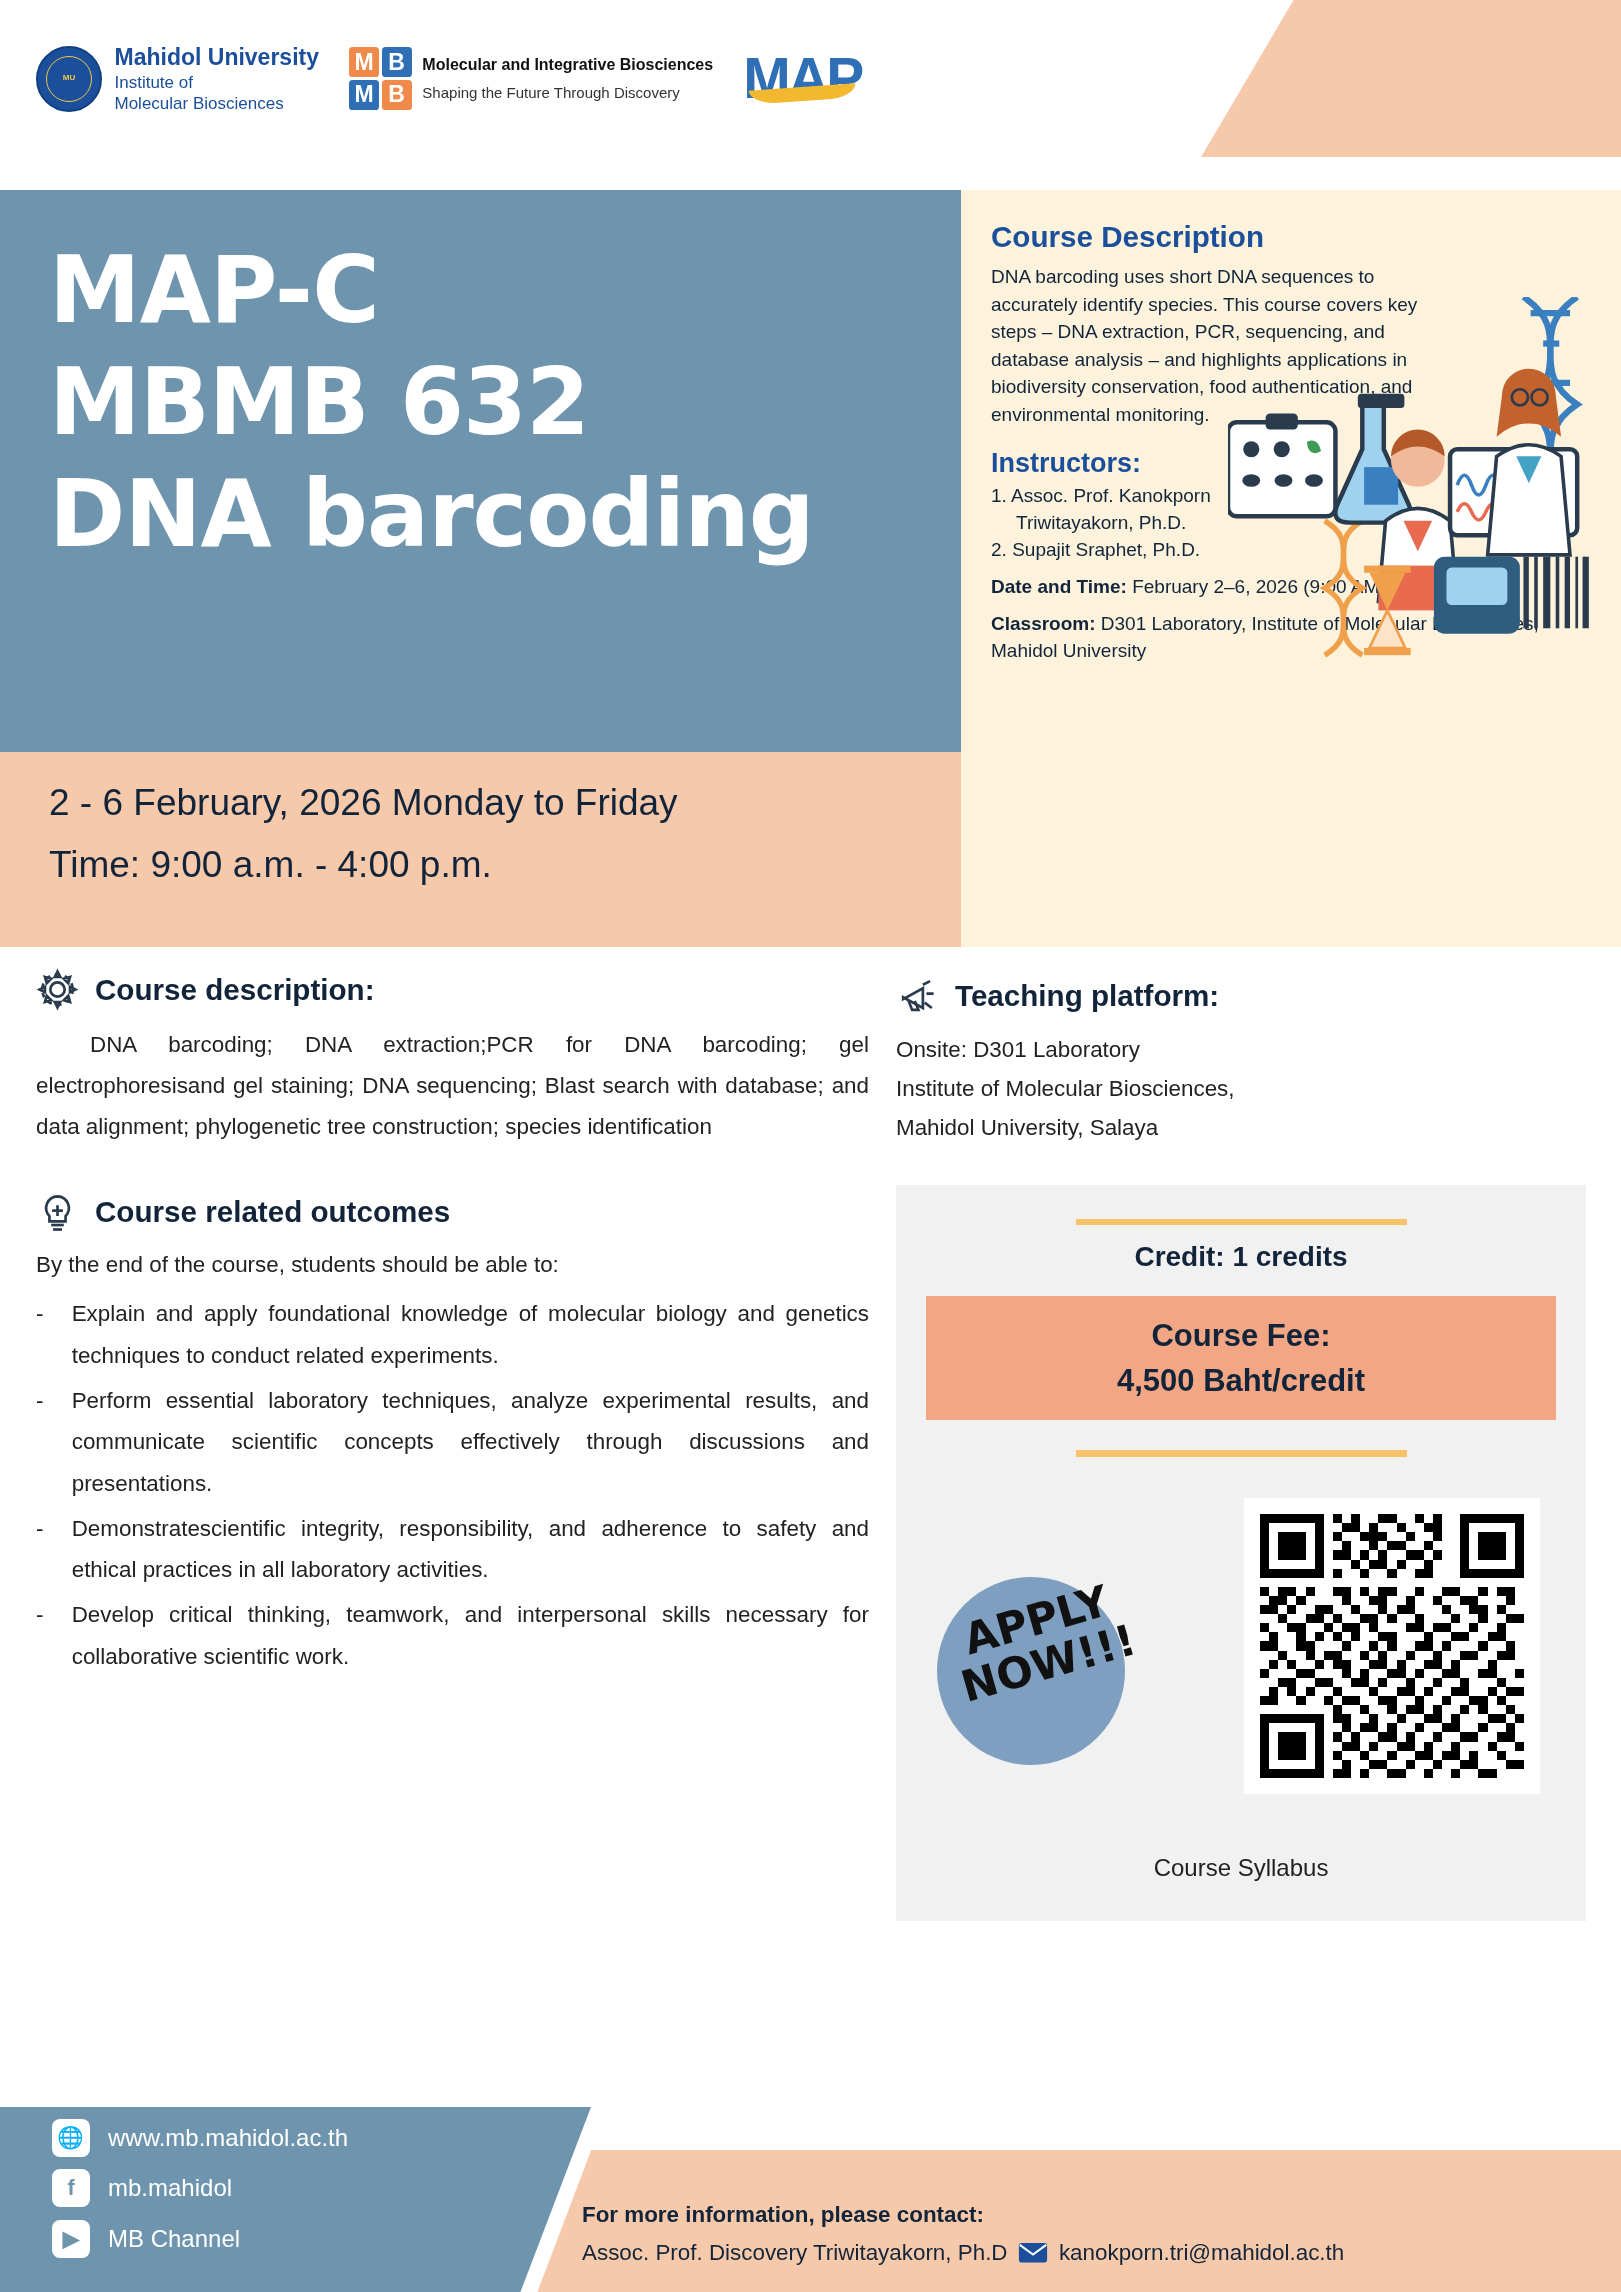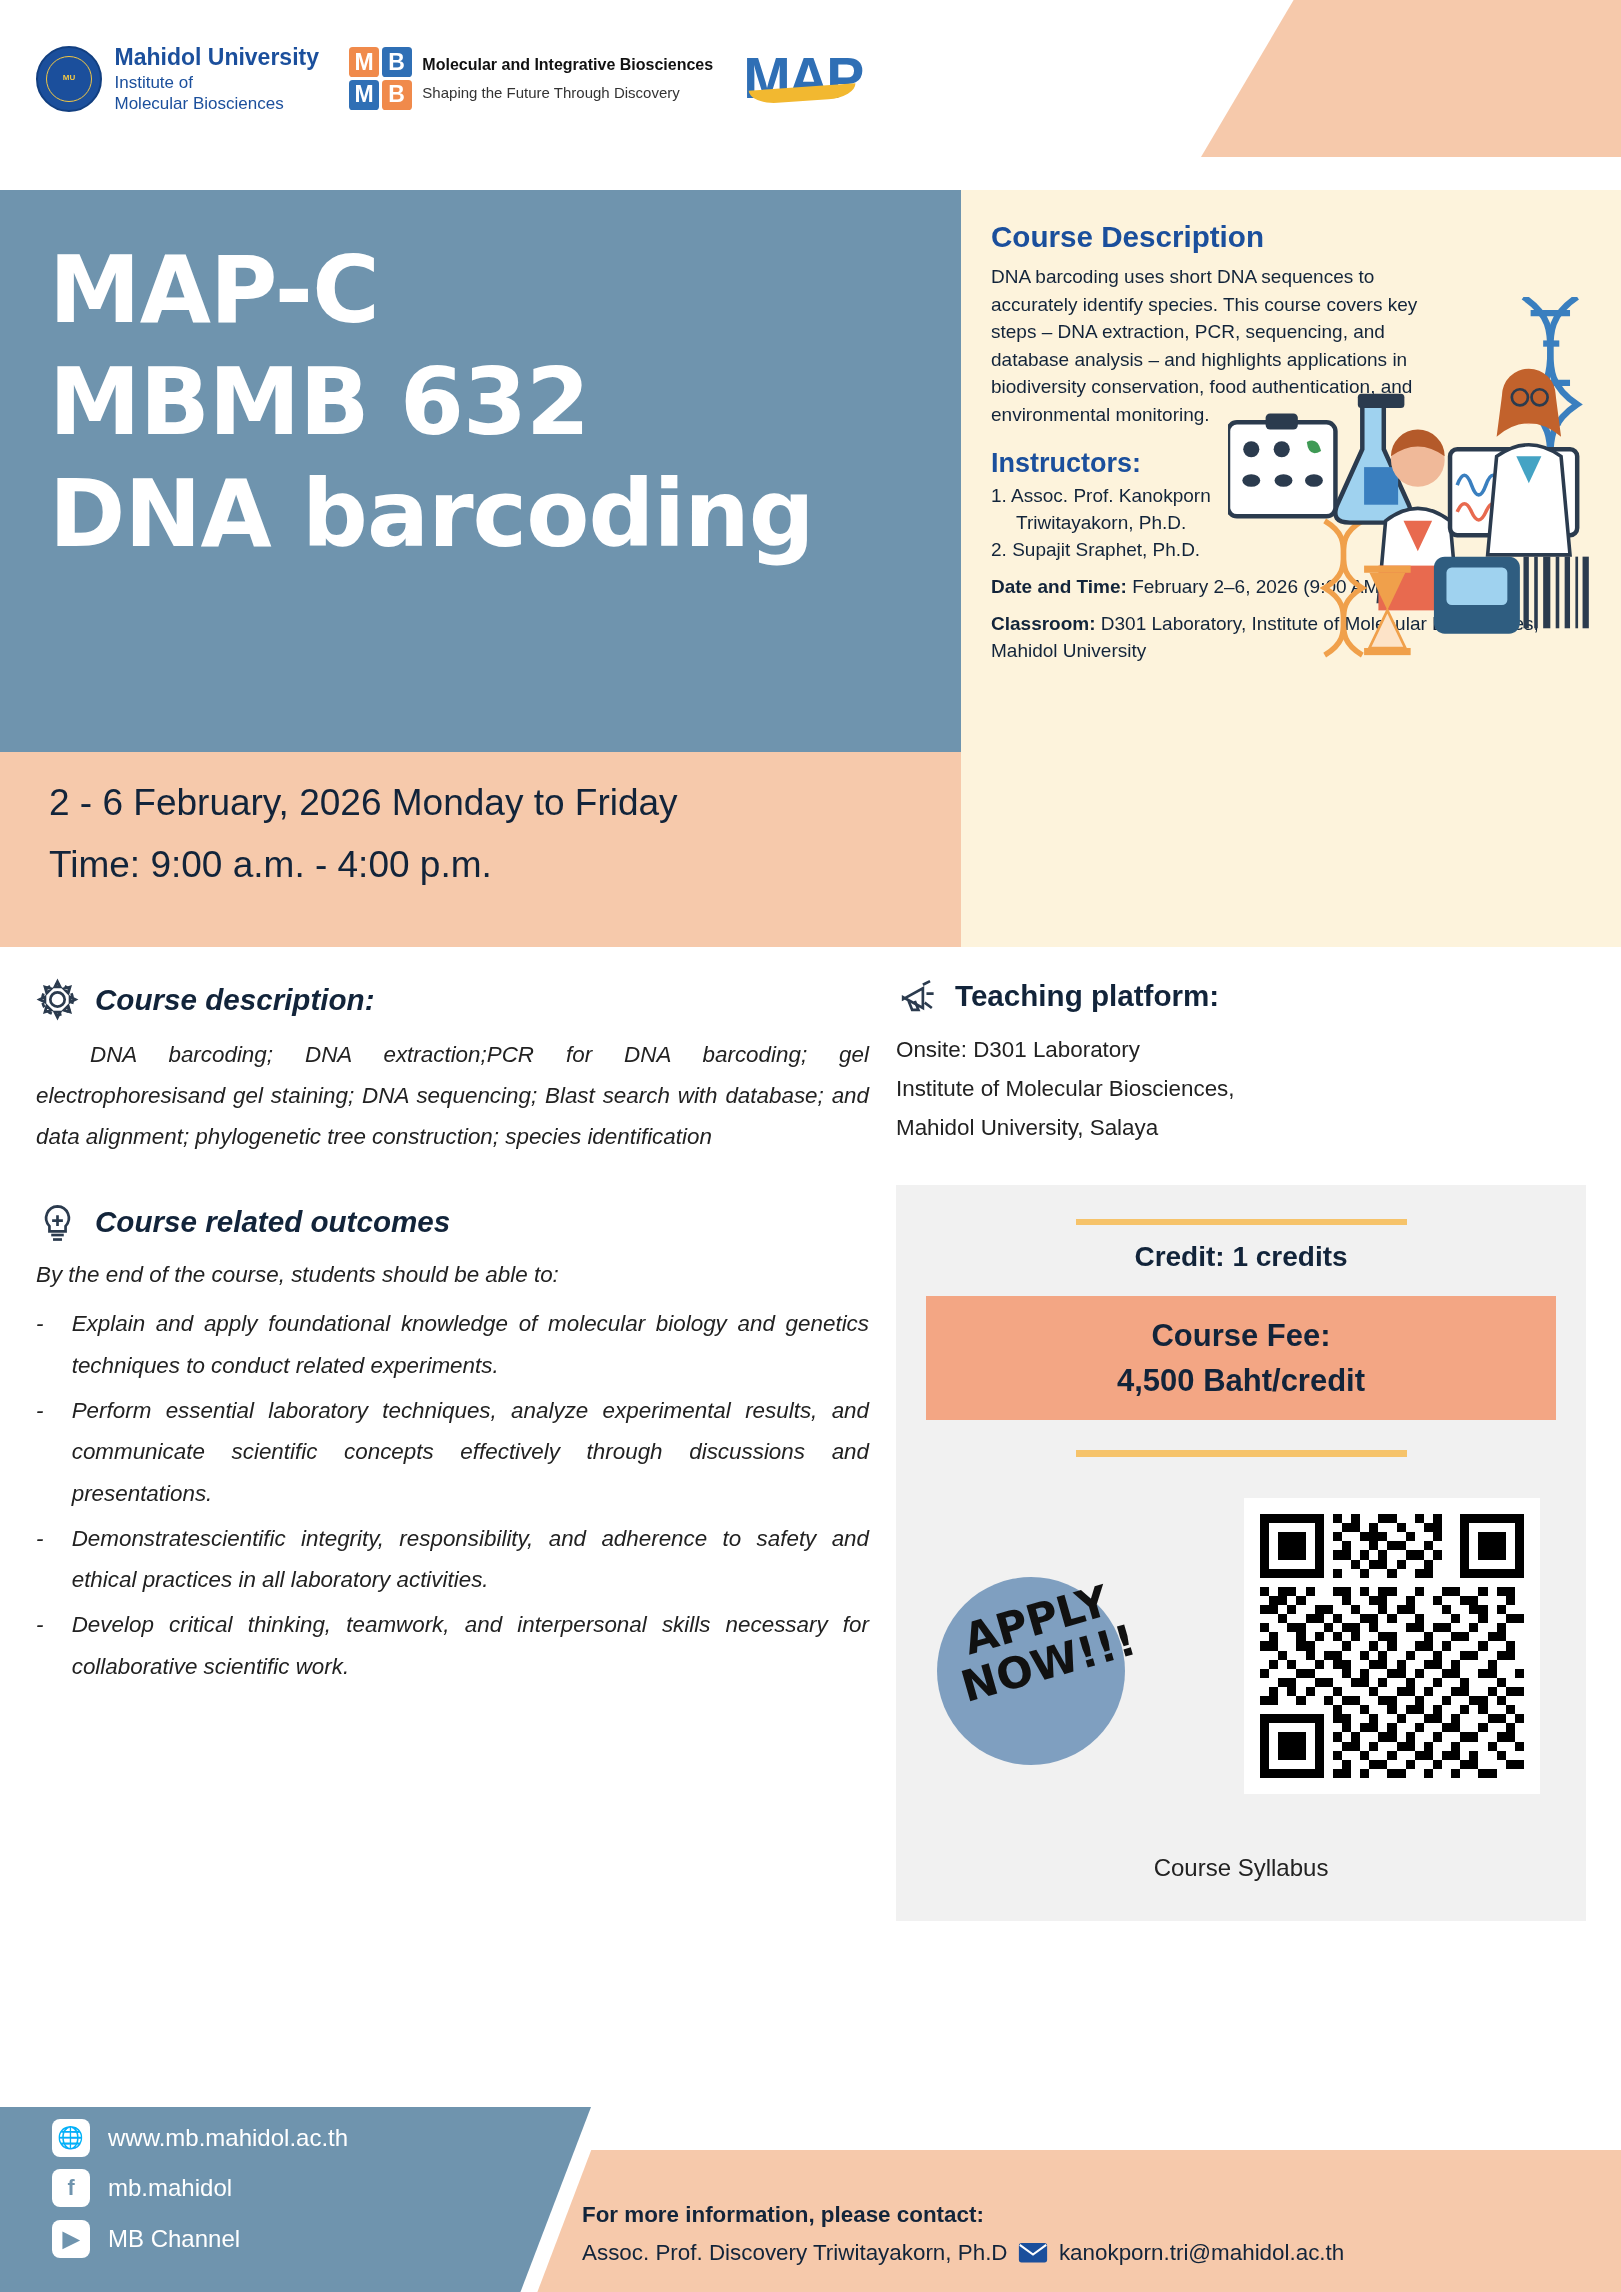--- a/index.html
+++ b/index.html
@@ -111,21 +111,21 @@
   .instr-list { font-size: 19px; line-height:1.42; color:#12243a; margin-top:3.6px; }
   .instr-list .sub { padding-left: 25px; }
   .meta { font-size: 19px; line-height:1.4; color:#12243a; margin-top: 10.7px; }
   .meta b { color:#12243a; }
 
   
   .illus { position:absolute; right: 9px; top: 107px; width: 385px; height: 385px; }
 
   
   .body-wrap { position:relative; padding: 30px 0 0 0; height: 1075px; }
-  .col-left { position:absolute; left: 36px; top: 31px; width: 833px; font-style: italic; }
+  .col-left { position:absolute; left: 36px; top: 21px; width: 833px; }
   .col-right { position:absolute; left: 896px; top: 27px; width: 690px; }
 
   .sec-head { display:flex; align-items:center; gap: 16px; margin-bottom: 12.5px; }
   .sec-head .title { font-size: 29.6px; font-weight: bold; color:#12243a; }
   .ico { width: 43px; height: 43px; flex:0 0 43px; }
 
   .para {
     font-size: 22.4px; line-height: 1.85; color:#222; text-align: justify;
     text-indent: 54px;
   }

